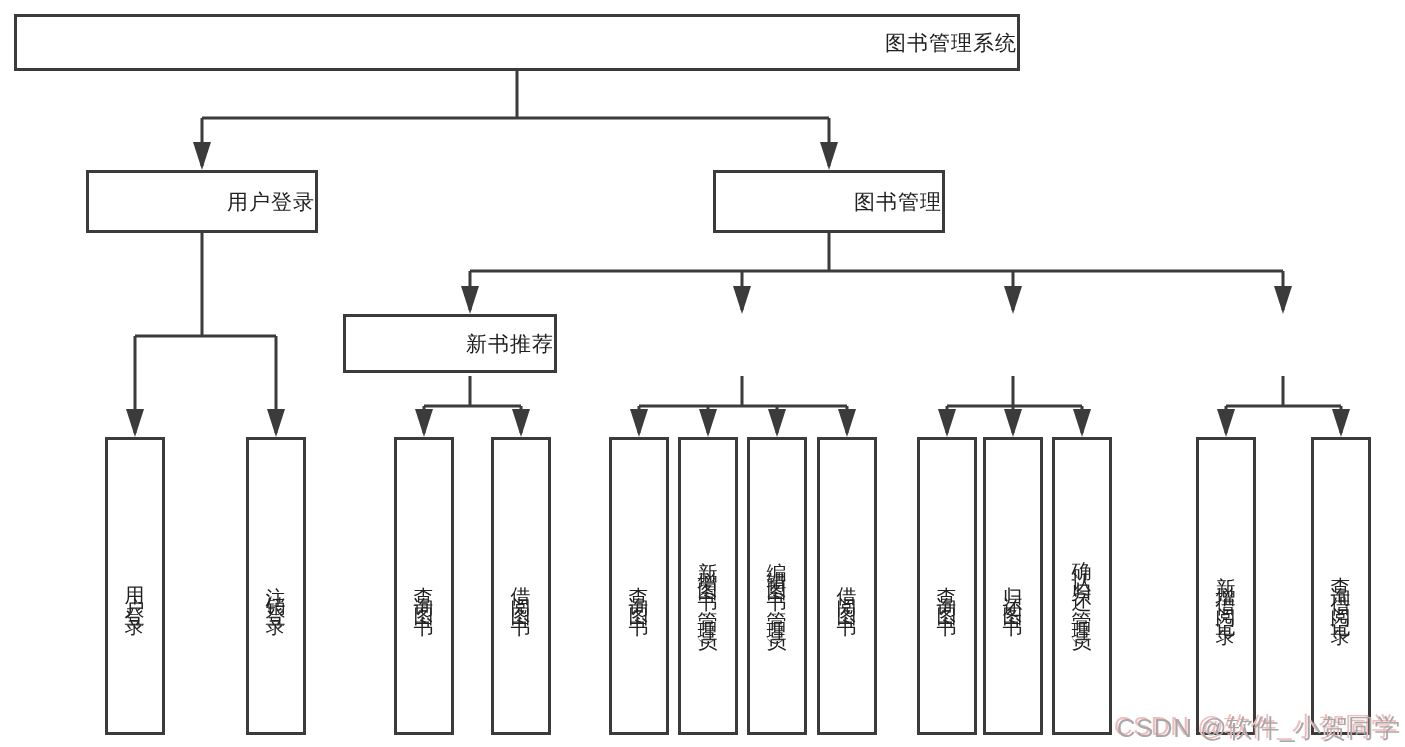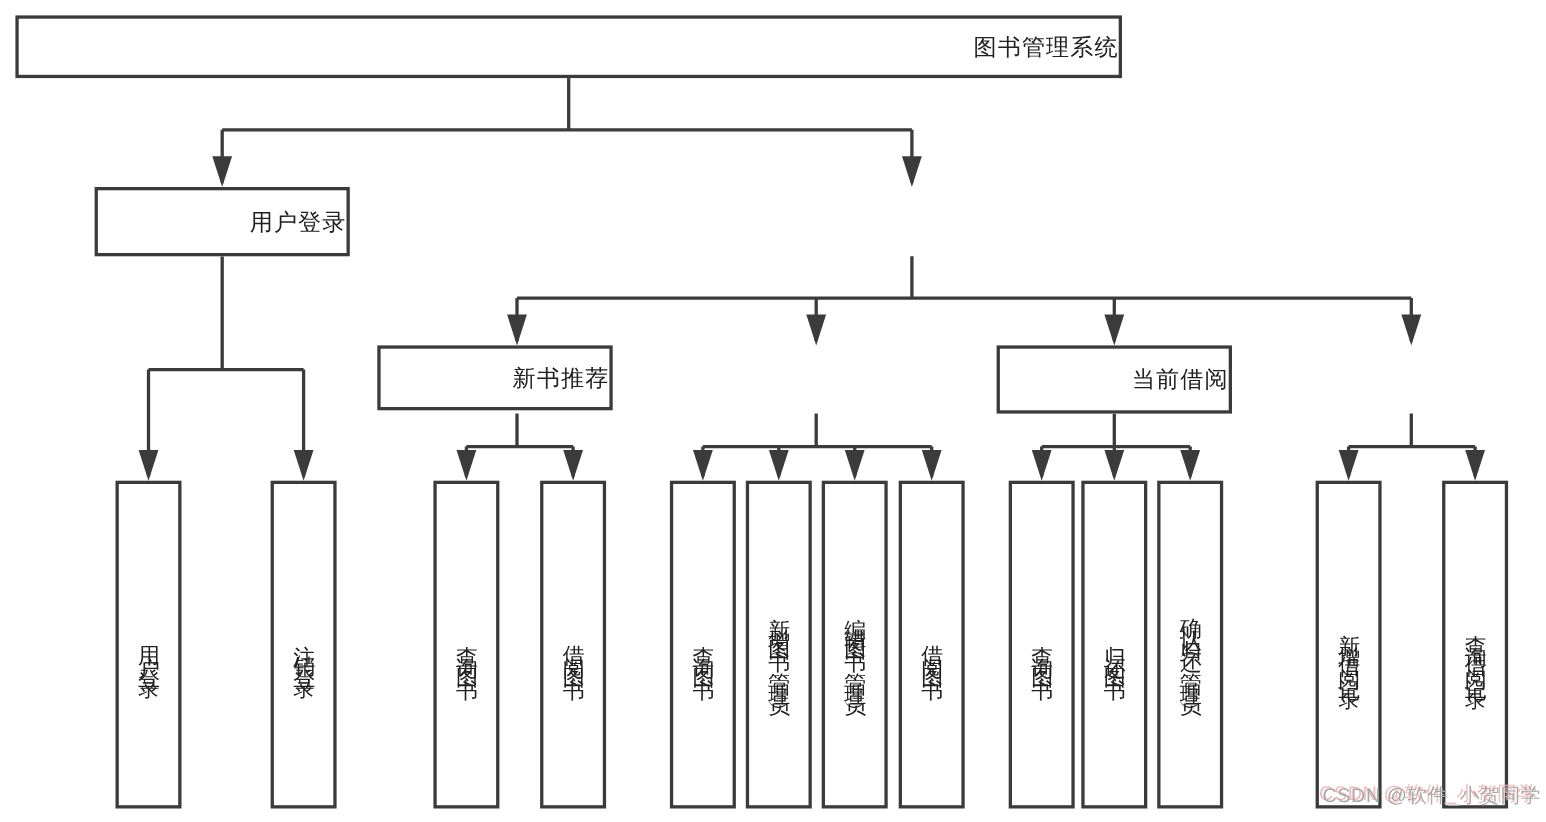--- a/index.html
+++ b/index.html
@@ -57,21 +57,21 @@
   .node-v .vlabel {
     writing-mode: vertical-rl;
     letter-spacing: 10px;
     line-height: 1;
     margin-bottom: -10px; 
   }
   .watermark {
     position: absolute;
     top: 711px;
     right: 4px;
-    font-size: 18px;
+    font-size: 26px;
     letter-spacing: 0.5px;
     color: var(--watermark);
     text-shadow: -3px -2px 0 var(--watermark-accent);
     white-space: nowrap;
     z-index: 5;
   }
 </style>
 </head>
 <body>
 
@@ -116,26 +116,26 @@
     <polygon points="1332,409 1350,409 1341,437"></polygon>
   </svg>
 
   <div class="node node-h" style="left:14px;top:14px;width:1006px;height:57px">
     <span>图书管理系统</span>
   </div>
 
   <div class="node node-h" style="left:86px;top:170px;width:232px;height:63px">
     <span>用户登录</span>
   </div>
+  <div class="node node-h" style="left:713px;top:170px;width:232px;height:63px">
+    <span>图书管理</span>
+  </div>
 
   <div class="node node-h" style="left:343px;top:314px;width:214px;height:59px">
     <span>新书推荐</span>
-  </div>
-  <div class="node node-h" style="left:906px;top:314px;width:214px;height:62px">
-    <span>当前借阅</span>
   </div>
 
   <div class="node node-v" style="left:105px;top:437px;width:60px;height:298px">
     <span class="vlabel">用户登录</span>
   </div>
   <div class="node node-v" style="left:246px;top:437px;width:60px;height:298px">
     <span class="vlabel">注销登录</span>
   </div>
 
   <div class="node node-v" style="left:394px;top:437px;width:60px;height:298px">

